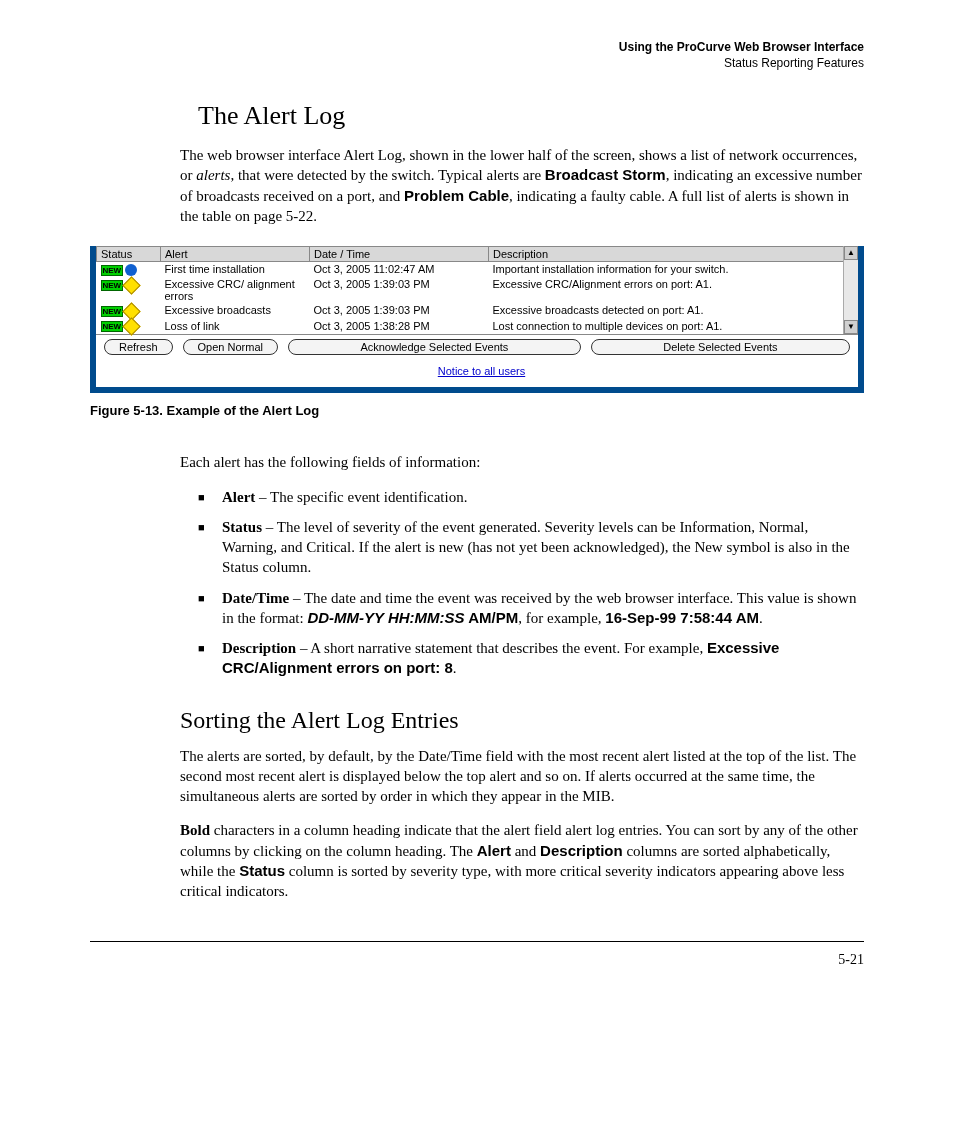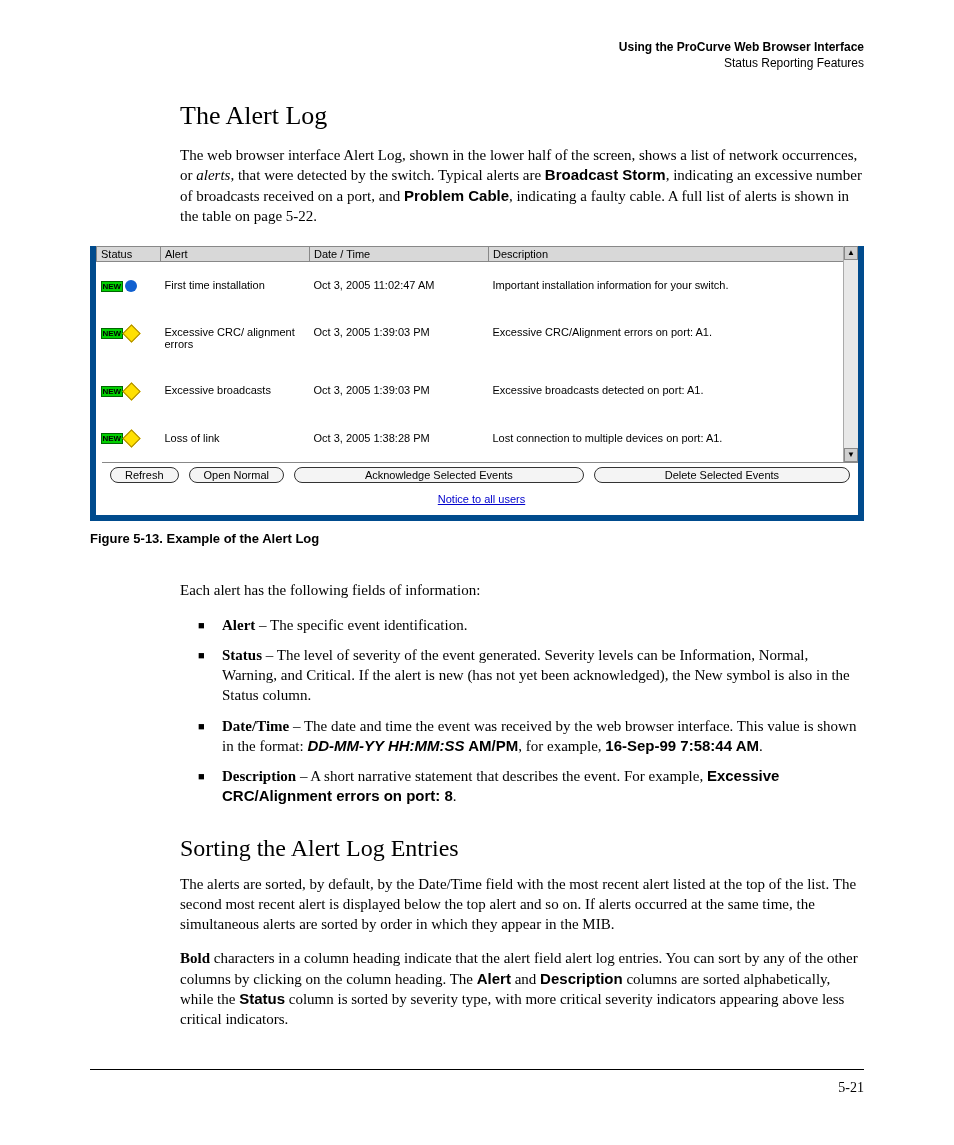--- a/index.html
+++ b/index.html
@@ -23,21 +23,21 @@
     margin-bottom: 30px;
   }
   .header-bold { font-weight: bold; }
   .content {
     margin-left: 90px;
   }
   h1 {
     font-family: "Georgia", "New Century Schoolbook", serif;
     font-weight: normal;
     font-size: 26px;
-    margin: 0 0 14px 0;
+    margin: 0 0 14px 18px;
   }
   h2 {
     font-family: "Georgia", "New Century Schoolbook", serif;
     font-weight: normal;
     font-size: 24px;
     margin: 28px 0 12px 0;
   }
   p {
     font-size: 15px;
     line-height: 1.35;
@@ -92,21 +92,21 @@
     font-size: 11px;
   }
   table.alert-table th {
     background: #d8d8d8;
     border: 1px solid #888;
     padding: 1px 4px;
     text-align: left;
     font-weight: normal;
   }
   table.alert-table td {
-    padding: 17px 4px;
+    padding: 1px 4px;
     vertical-align: top;
     white-space: nowrap;
   }
   .status-cell {
     white-space: nowrap;
   }
   .new-badge {
     display: inline-block;
     background: #00d000;
     color: #000;
@@ -154,21 +154,20 @@
   }
   .scrollbar-v .arrow.up { top: 0; }
   .scrollbar-v .arrow.down { bottom: 0; }
 
   .button-row {
     padding: 4px 8px;
     display: flex;
     gap: 10px;
     align-items: center;
     border-top: 1px solid #888;
-    margin-left: 6px;
   }
   .app-btn {
     background: #f4f4f4;
     border: 1px solid #333;
     border-radius: 8px;
     padding: 1px 14px;
     font-size: 11px;
     font-family: "MS Sans Serif", Tahoma, Arial, sans-serif;
     cursor: pointer;
     flex: 0 0 auto;

